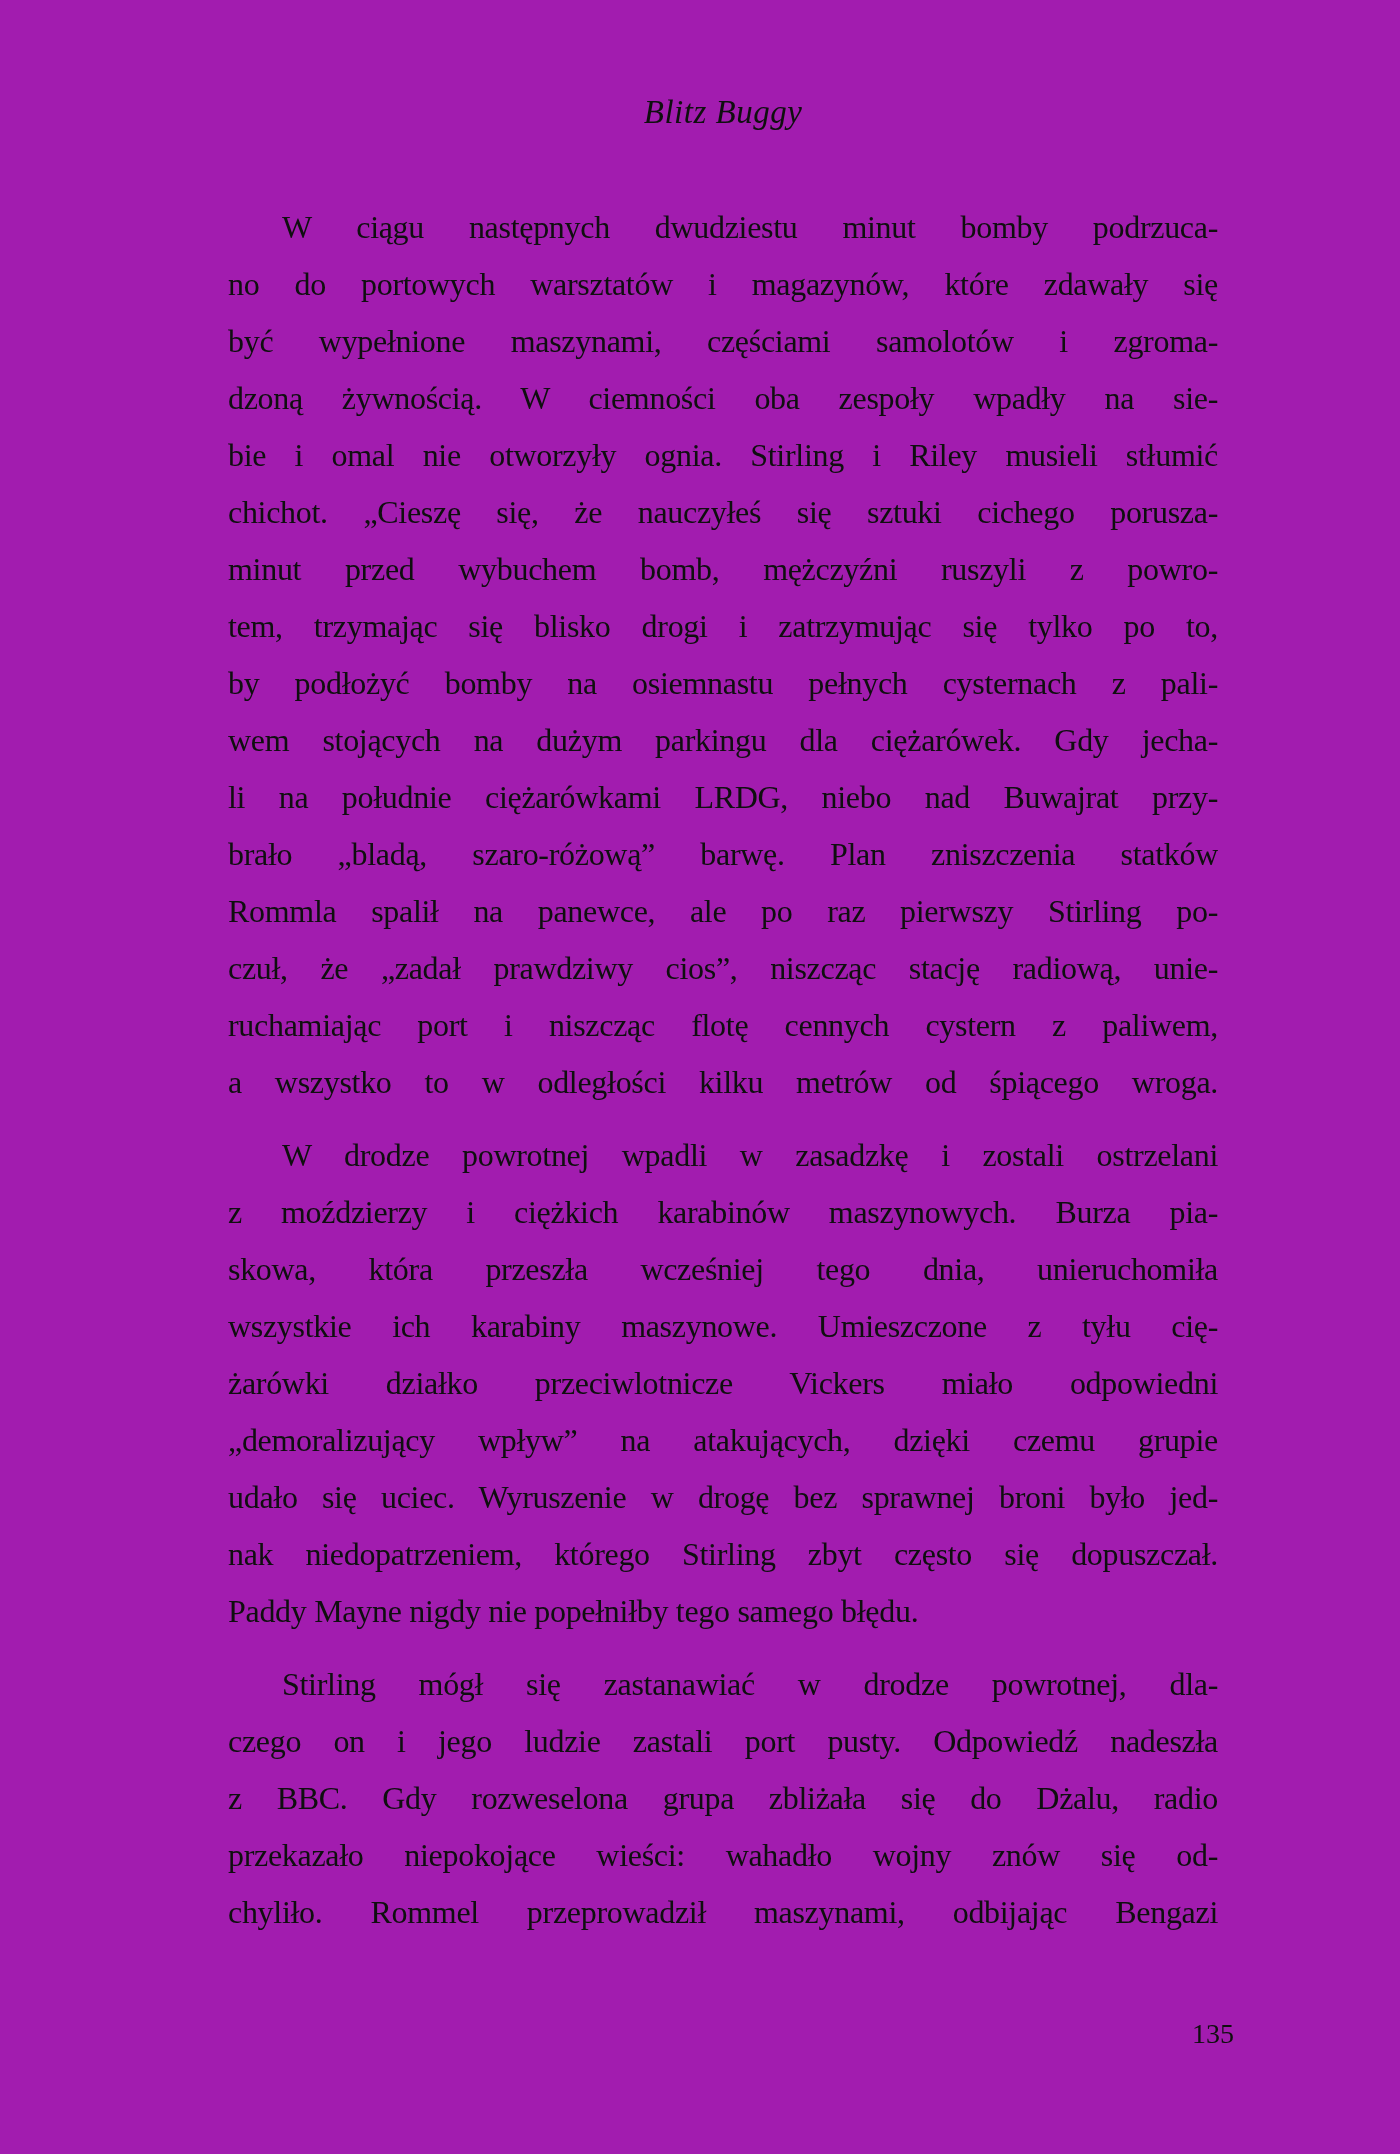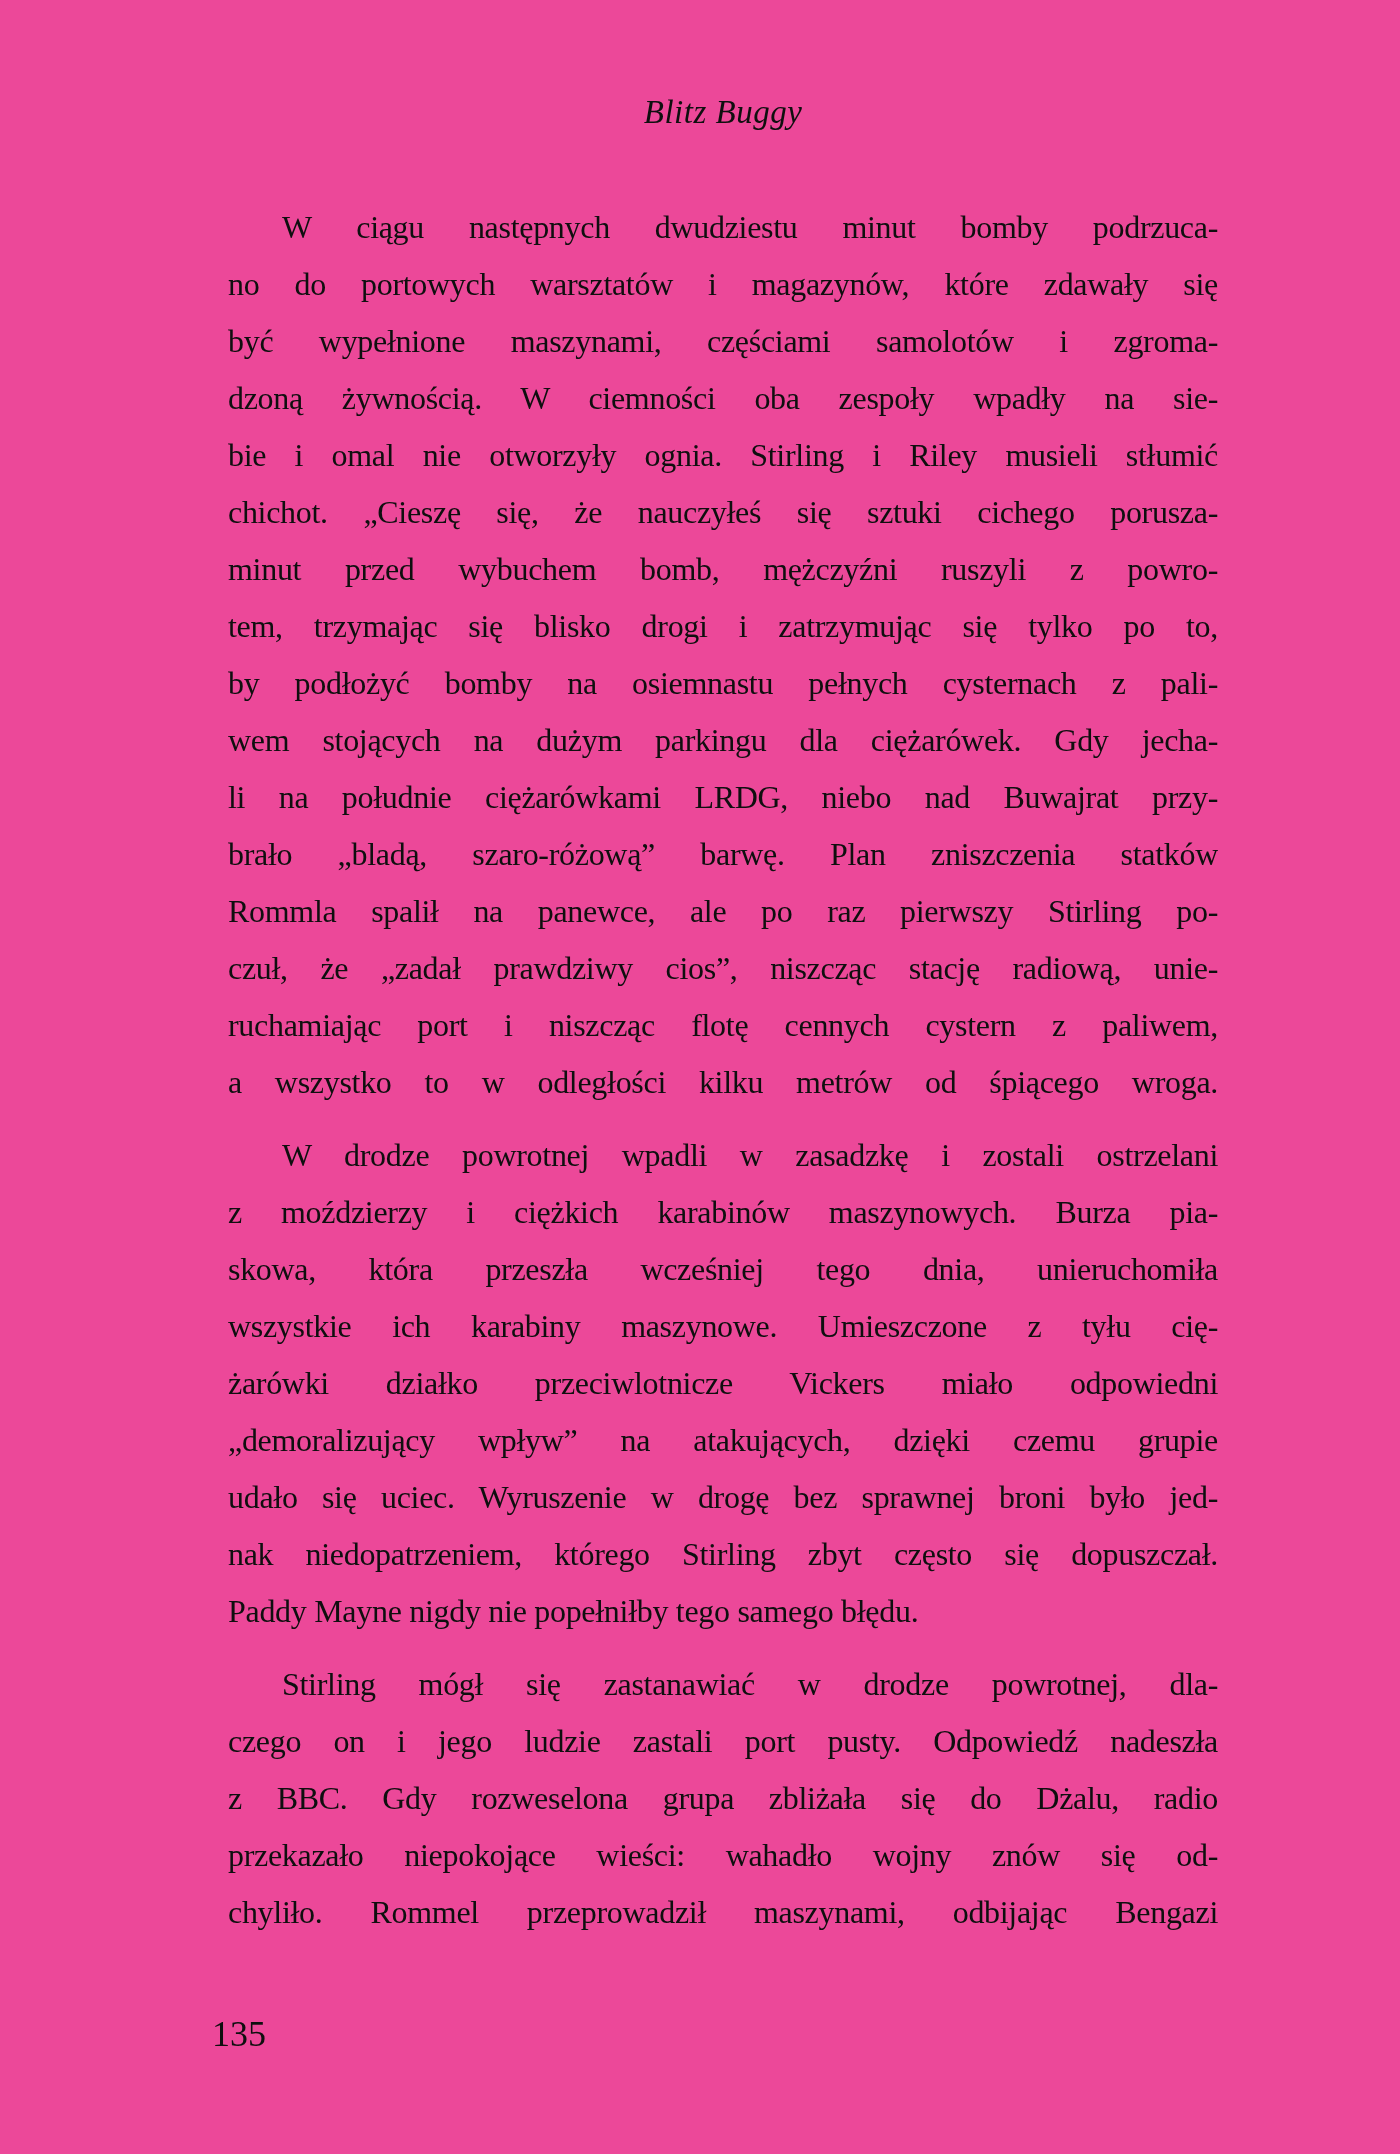--- a/index.html
+++ b/index.html
@@ -1,20 +1,20 @@
 <!DOCTYPE html>
 <html lang="pl"><head>
 <meta charset="utf-8">
 <style>
   html, body { margin: 0; padding: 0; background: #ffffff; }
   .page {
     position: relative;
     width: 1400px;
     height: 2154px;
-    background: #ec4899;
+    background: #a21caf;
     color: #0f0f0f;
     font-family: "Liberation Serif", "DejaVu Serif", serif;
     overflow: hidden;
   }
   .running-header {
     position: absolute;
     top: 92px;
     left: 212px;
     width: 1022px;
     text-align: center;
@@ -43,22 +43,22 @@
   }
   
   .ln { white-space: normal; }
   .indent { padding-left: 54px; }
   .endpara { text-align-last: left; }
   .folio {
     position: absolute;
     top: 2014px;
     left: 212px;
     width: 1022px;
-    text-align: left;
-    font-size: 36px;
+    text-align: right;
+    font-size: 28px;
     line-height: 40px;
   }
 </style>
 </head>
 <body>
 
 <div class="page">
 
   <div class="running-header">Blitz Buggy</div>
 

